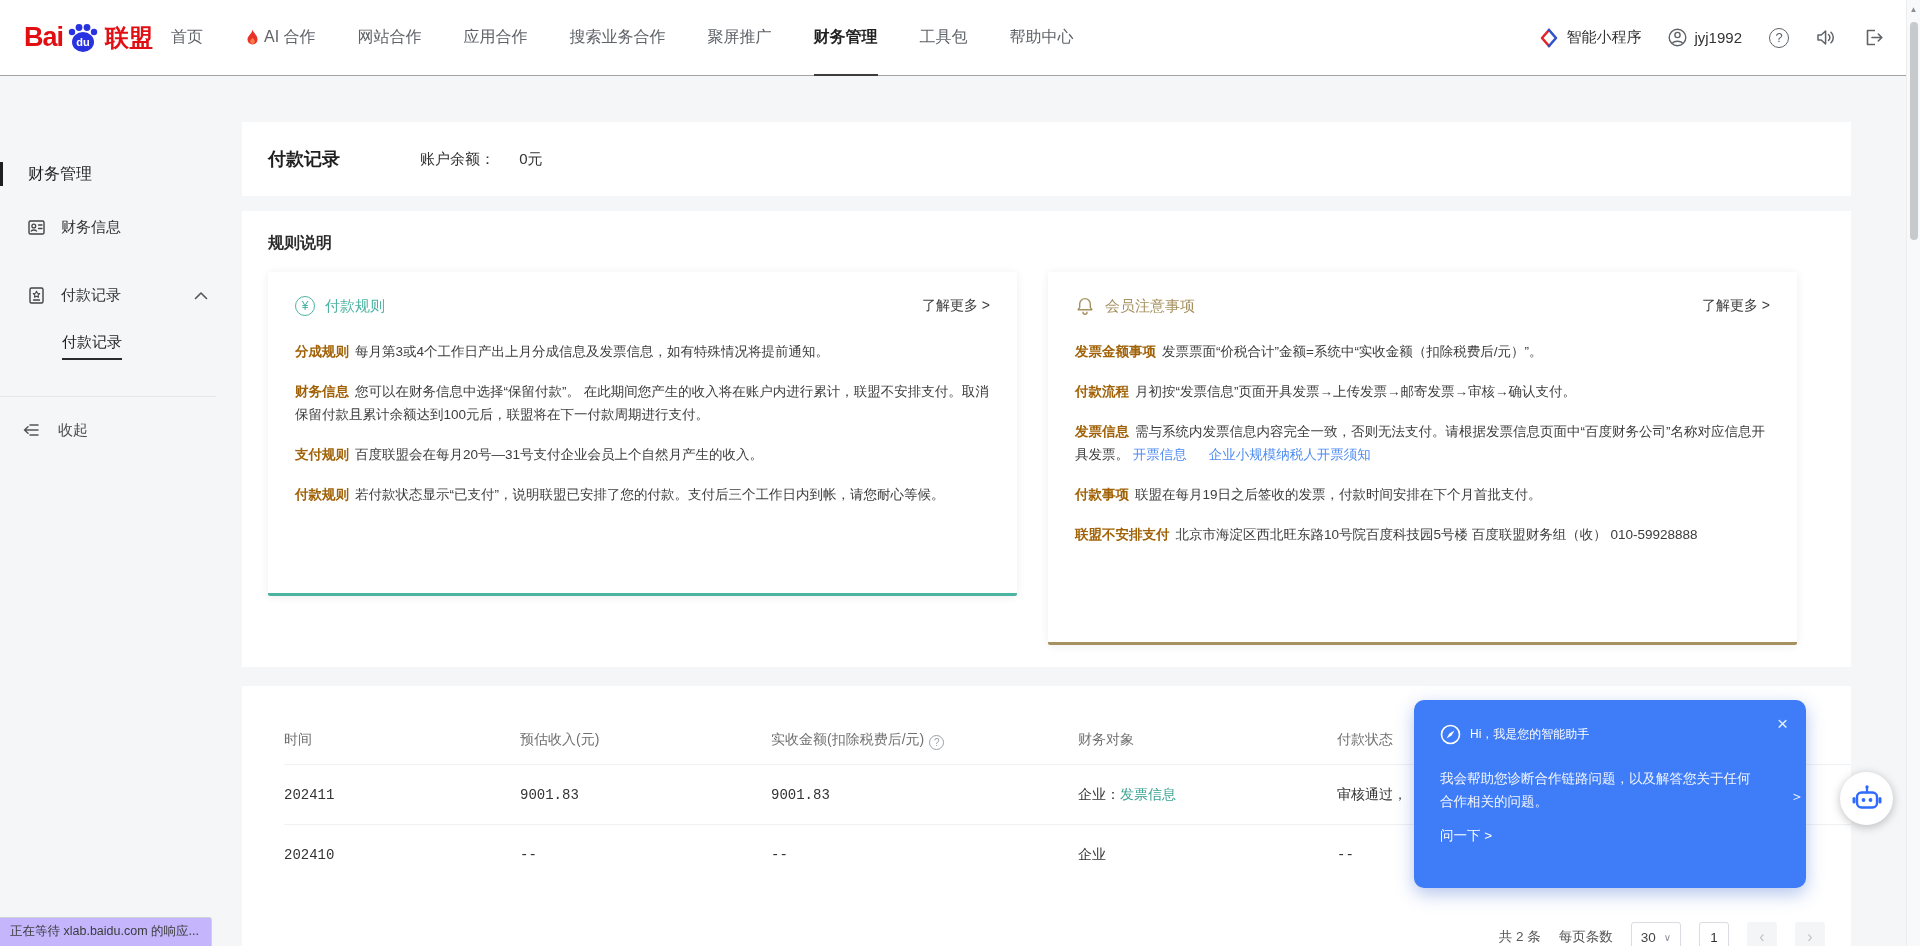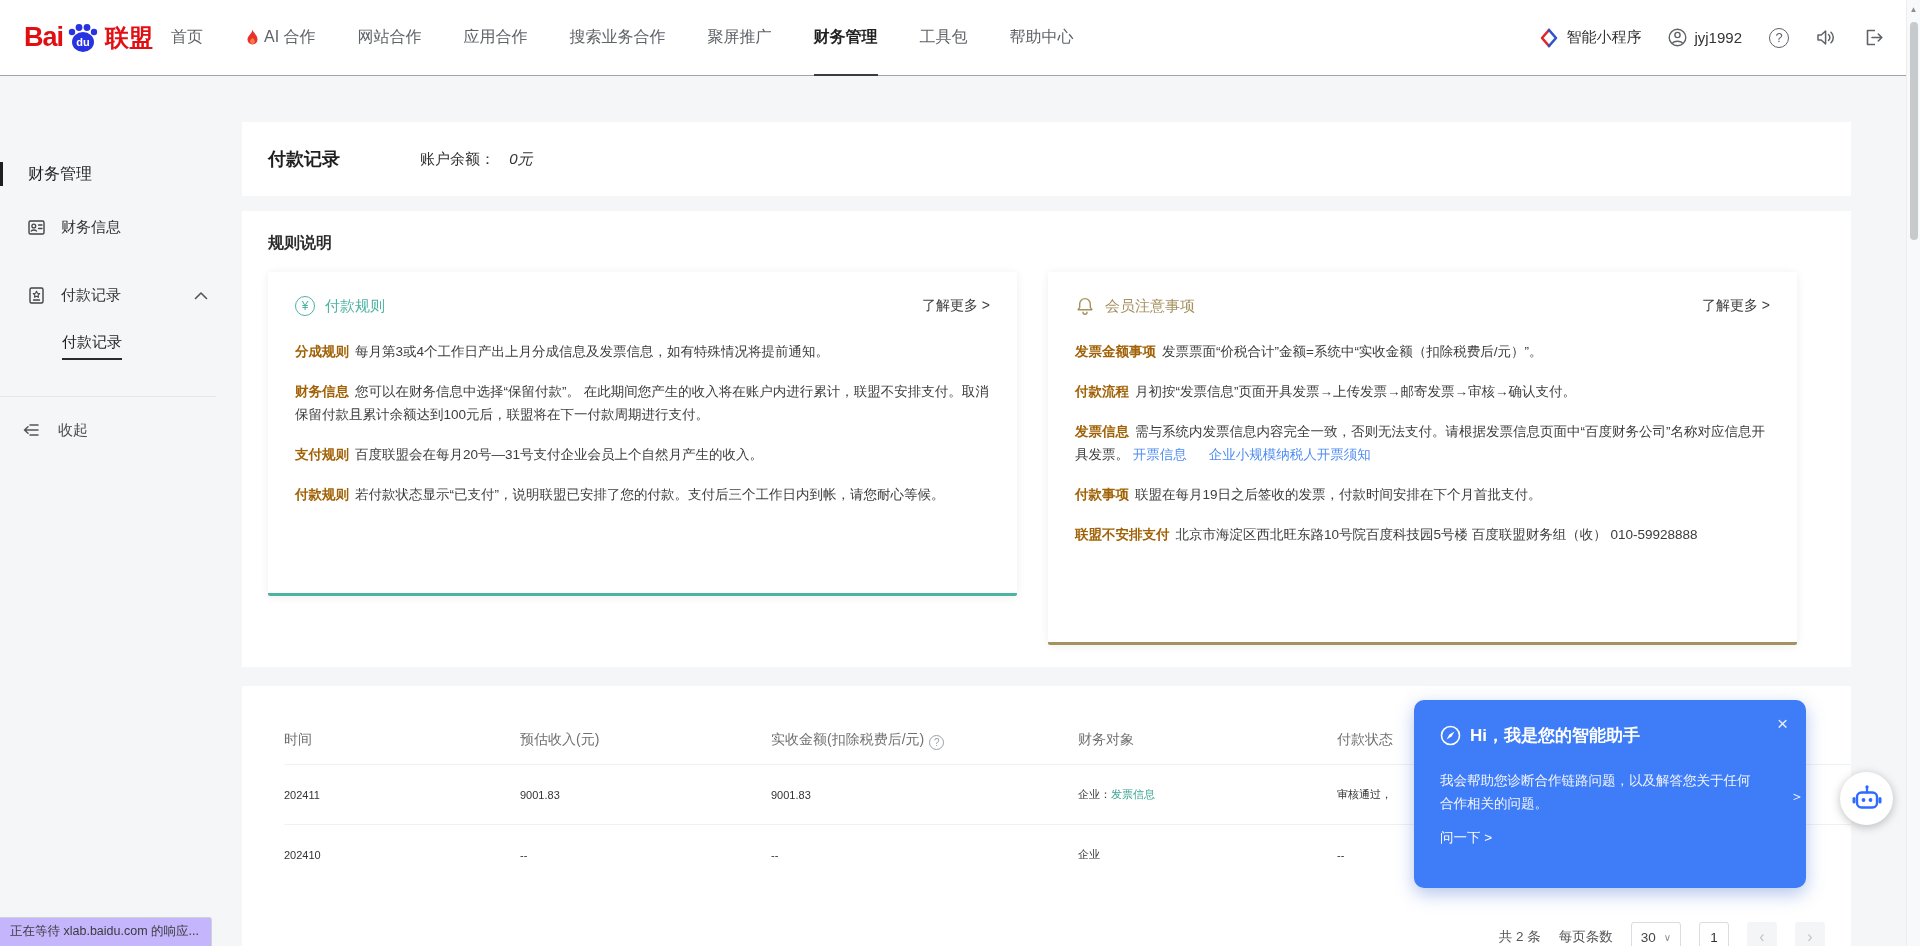--- a/index.html
+++ b/index.html
@@ -49,21 +49,21 @@
   .side-subitem { height:48px; display:flex; align-items:center; padding-left:62px; font-size:15px; color:#1f1f1f; cursor:pointer; }
   .side-subitem .lbl { border-bottom:2px solid #2b2b2b; padding-bottom:6px; }
   .side-divider { margin-top:26px; width:216px; border-top:1px solid #e4e6e8; }
   .side-collapse { margin-top:6px; height:54px; display:flex; align-items:center; gap:18px; padding-left:22px; font-size:15px; color:#4a4a4a; cursor:pointer; }
   
   .main { position:absolute; left:242px; top:76px; width:1678px; bottom:0; }
   .card { background:#fff; width:1609px; }
   .page-head { position:absolute; top:46px; left:0; height:74px; display:flex; align-items:center; padding-left:26px; }
   .page-title { font-size:18px; font-weight:bold; color:#1f1f1f; }
   .balance { margin-left:80px; font-size:15px; color:#333; }
-  .balance .v { margin-left:10px;font-style:italic; }
+  .balance .v { margin-left:20px; }
   .rules-card { position:absolute; top:135px; left:0; height:456px; padding:22px 26px; }
   .rules-title { font-size:16px; font-weight:bold; color:#2b2b2b; }
   .rules-row { display:flex; gap:31px; margin-top:18px; align-items:flex-start; }
   .rule-box {
     width:749px; background:#fff; padding:24px 27px 14px;
     box-shadow:0 1px 10px rgba(0,0,0,0.07); border-radius:2px;
   }
   .rule-box.teal { border-bottom:3px solid var(--teal,#4cb3a2); height:324px; }
   .rule-box.gold { border-bottom:3px solid var(--gold,#a5915f); height:373px; }
   .rule-head { display:flex; align-items:center; }
@@ -77,21 +77,21 @@
   }
   .more { margin-left:auto; font-size:14px; color:#3c3c3c; cursor:pointer; white-space:nowrap; }
   .rule-body { margin-top:24px; }
   .rule-body p { font-size:13.5px; line-height:23px; color:#3c3c3c; margin-bottom:17px; }
   .rule-body b { color:#a16207; margin-right:6px; }
   .rule-body a { color:var(--link-blue,#4e8cf3); text-decoration:none; margin-right:22px; cursor:pointer; }
   
   .table-card { position:absolute; top:610px; left:0; height:336px; padding:30px 0 0 42px; }
   .trow { display:grid; grid-template-columns:236px 251px 307px 259px 1fr; align-items:center; }
   .thead { height:48px; color:#707070; font-size:14px; }
-  .tbody-row { height:60px; border-top:1px solid #f0f1f3; font-size:11px; color:#333; }
+  .tbody-row { height:60px; border-top:1px solid #f0f1f3; font-size:14px; color:#333;font-family:Liberation Mono, monospace; }
   .q-ic {
     width:15px; height:15px; border:1px solid #9aa0a6; border-radius:50%;
     display:inline-flex; align-items:center; justify-content:center;
     font-size:10px; color:#9aa0a6; margin-left:5px; vertical-align:-2px; cursor:pointer;
   }
   .cell-fin a { color:var(--link-teal,#3aa392); text-decoration:none; cursor:pointer; }
   
   .pagination {
     position:absolute; right:95px; top:922px; display:flex; align-items:center; gap:18px;
     font-size:13.5px; color:#555; z-index:5;
@@ -109,21 +109,21 @@
     width:30px; height:30px; background:#f4f5f6; border-radius:3px; color:#bfc4cb;
     display:flex; align-items:center; justify-content:center; font-size:16px; cursor:pointer;
   }
   
   .assistant {
     position:absolute; left:1414px; top:700px; width:392px; height:188px;
     background:var(--chat-blue,#3e7cf8); border-radius:10px; color:#fff;
     padding:24px 26px; z-index:40; box-shadow:0 6px 18px rgba(40,90,200,.35);
   }
   .as-head { display:flex; align-items:center; gap:9px; }
-  .as-title { font-size:17px; font-weight:bold; }
+  .as-title { font-size:12px; font-weight:normal; }
   .as-close { position:absolute; right:18px; top:14px; font-size:19px; color:#e8efff; cursor:pointer; line-height:1; }
   .as-body { margin-top:22px; width:312px; font-size:13.5px; line-height:23px; color:#f2f6ff; }
   .as-action { margin-top:14px; font-size:13.5px; cursor:pointer; }
   .as-expand { position:absolute; right:2px; top:88px; font-size:14px; color:#fff; cursor:pointer; }
   .float-btn {
     position:absolute; left:1840px; top:772px; width:53px; height:53px; border-radius:50%;
     background:#fff; box-shadow:0 2px 10px rgba(0,0,0,.25);
     display:flex; align-items:center; justify-content:center; z-index:45; cursor:pointer;
   }
   

